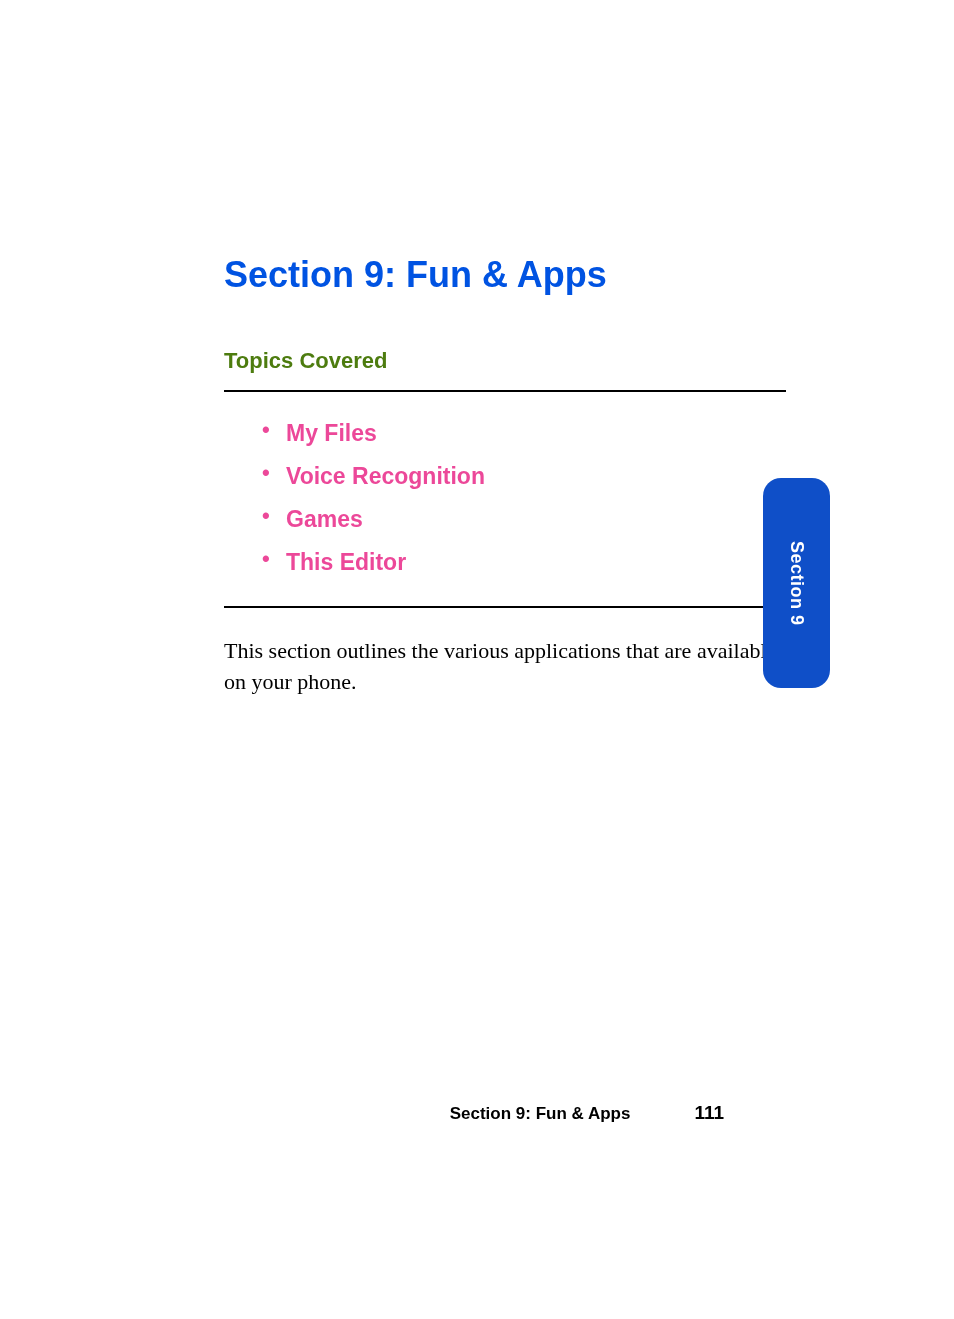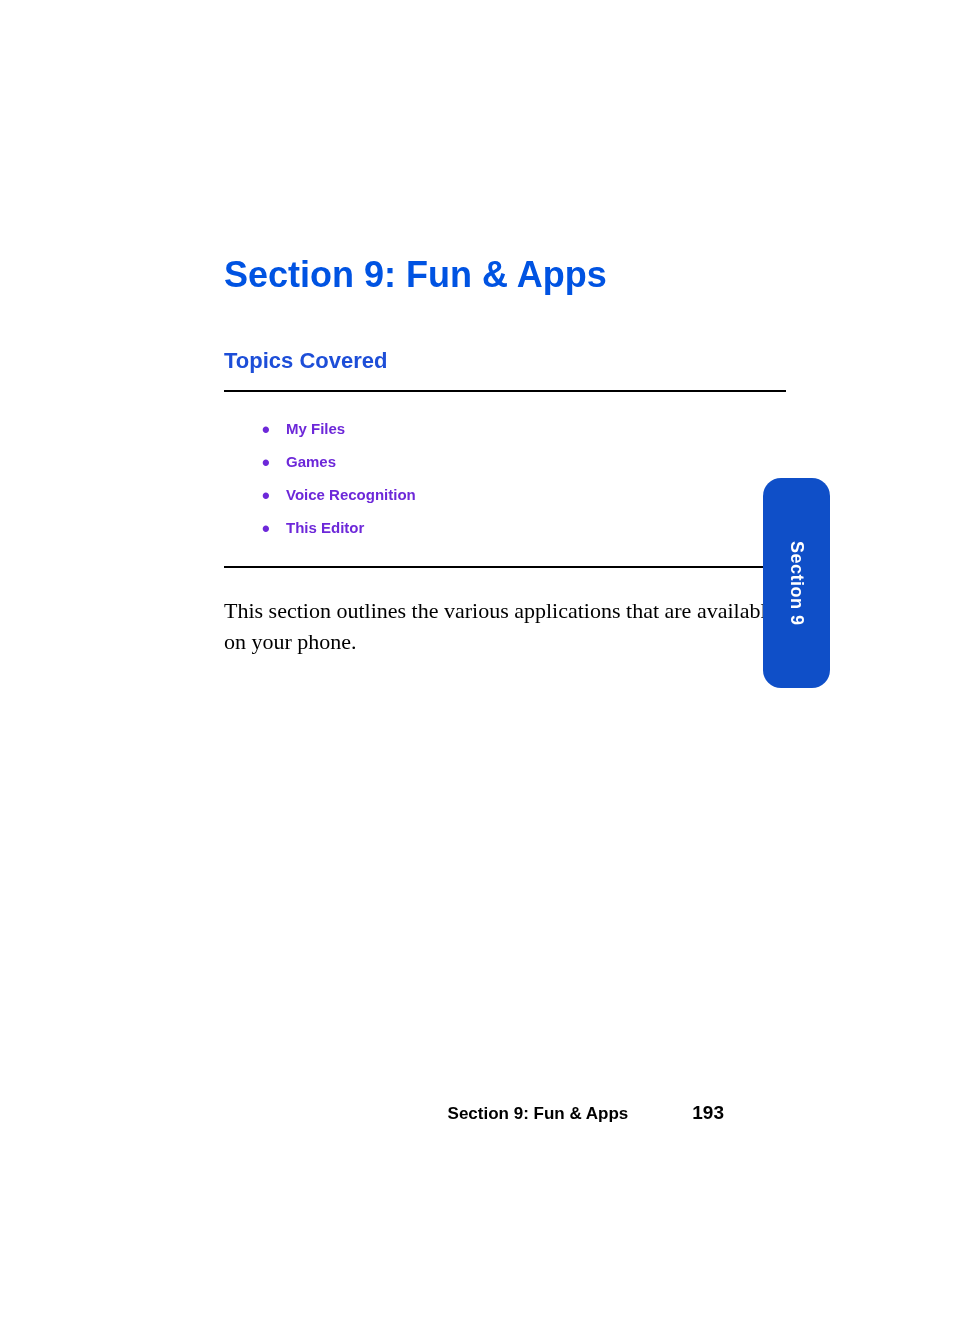--- a/index.html
+++ b/index.html
@@ -22,40 +22,40 @@
       font-weight: bold;
       font-size: 36px;
       color: #0053e2;
       margin-bottom: 52px;
       font-stretch: condensed;
     }
     .topics-heading {
       font-family: 'Arial Narrow', Arial, sans-serif;
       font-weight: bold;
       font-size: 22px;
-      color: #1d4ed8;
+      color: #4d7c0f;
       margin-bottom: 8px;
       font-stretch: condensed;
     }
     .hr-top {
       border: none;
       border-top: 2px solid #000000;
       margin-bottom: 28px;
       width: 562px;
     }
     .topics-list {
       list-style: none;
       padding-left: 22px;
       margin-bottom: 30px;
     }
     .topics-list li {
       font-family: 'Arial Narrow', Arial, sans-serif;
       font-weight: bold;
-      font-size: 15px;
-      color: #6d28d9;
+      font-size: 23px;
+      color: #ec4899;
       margin-bottom: 16px;
       position: relative;
       padding-left: 24px;
       font-stretch: condensed;
     }
     .topics-list li::before {
       content: "•";
       position: absolute;
       left: 0;
       font-size: 22px;
@@ -123,30 +123,30 @@
 <body>
 
 <div class="page-content">
   <h1 class="section-title">Section 9: Fun &amp; Apps</h1>
 
   <h2 class="topics-heading">Topics Covered</h2>
   <hr class="hr-top">
 
   <ul class="topics-list">
     <li>My Files</li>
+    <li>Voice Recognition</li>
     <li>Games</li>
-    <li>Voice Recognition</li>
     <li>This Editor</li>
   </ul>
 
   <hr class="hr-bottom">
 
   <p class="body-text">This section outlines the various applications that are available on your phone.</p>
 </div>
 
 <div class="side-tab">
   <span class="side-tab-text">Section 9</span>
 </div>
 
 <div class="footer">
   <span class="footer-section">Section 9: Fun &amp; Apps</span>
-  <span class="footer-page">193</span>
+  <span class="footer-page">111</span>
 </div>
 
 </body></html>

